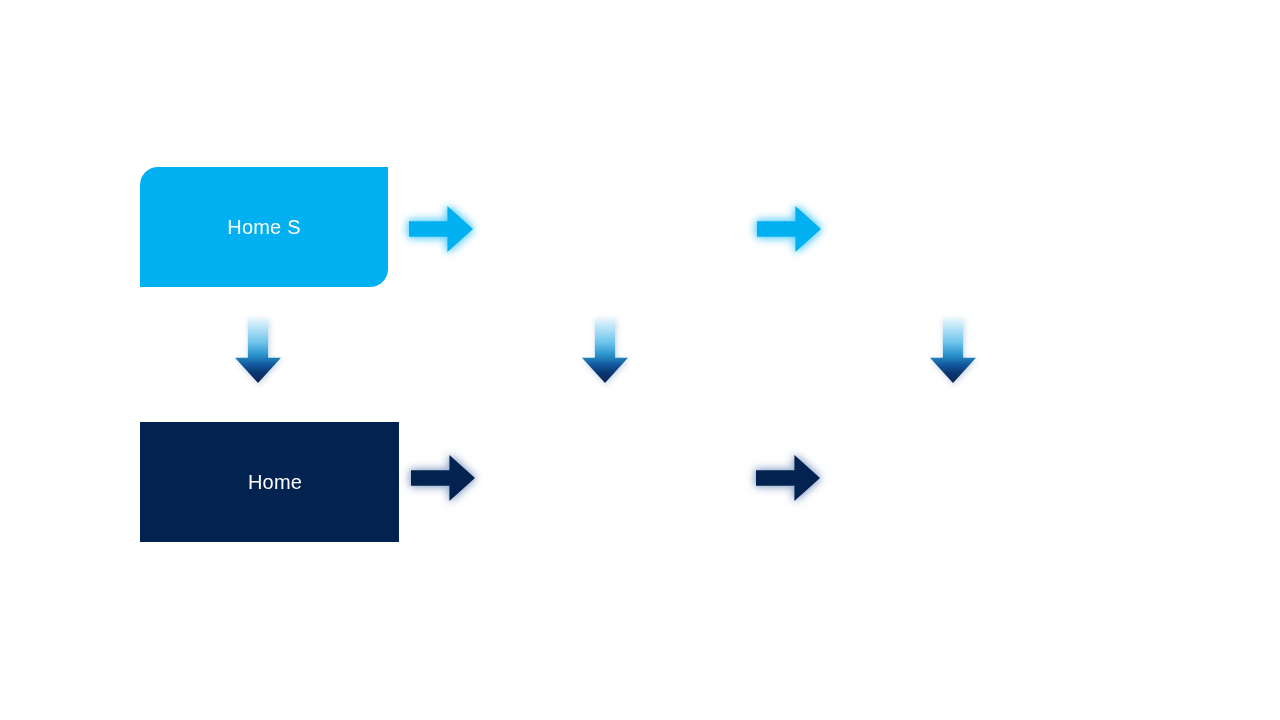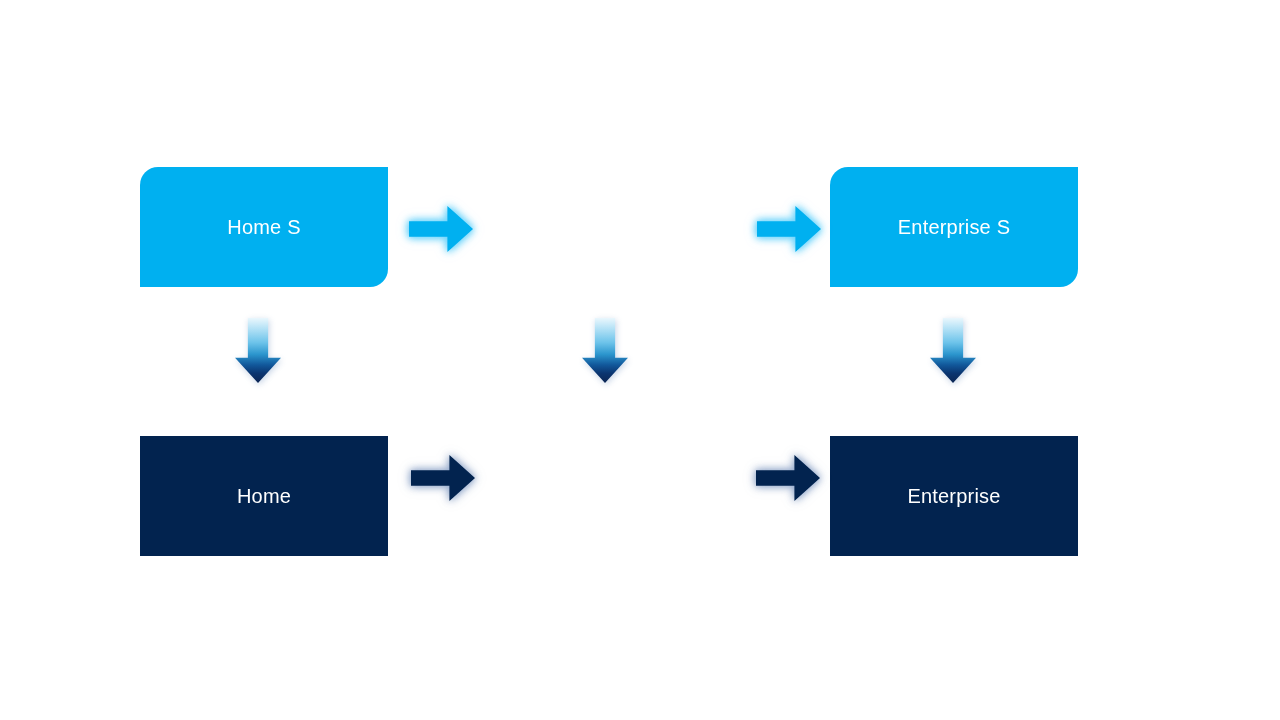--- a/index.html
+++ b/index.html
@@ -28,23 +28,23 @@
   .tbox{
     position:absolute;
     top:167px;height:120px;width:248px;
     background:var(--light-blue);
     border-radius:18px 0 18px 0;
     display:flex;align-items:center;justify-content:center;
   }
   
   .bbox{
     position:absolute;
-    top:436px;height:120px;width:248px;
+    top:422px;height:120px;width:248px;
     background:var(--dark-navy);
-    display:flex;align-items:center;justify-content:center;
+    display:flex;align-items:center;justify-content:center;padding-left:11px;
   }
   
   .rarrow{
     position:absolute;
     width:64px;height:46px;
   }
   .rarrow .fill{
     width:100%;height:100%;
     clip-path:polygon(0 33%,60% 33%,60% 0,100% 50%,60% 100%,60% 67%,0 67%);
   }
@@ -76,23 +76,20 @@
   }
 </style>
 </head>
 <body>
 
 <div class="canvas">
 
   <div class="tbox" style="left:140px">
     <span class="shape-label">Home S</span>
   </div>
-  <div class="tbox" style="left:830px">
-    <span class="shape-label">Enterprise S</span>
-  </div>
 
   <div class="rarrow light" style="left:409px;top:206px">
       <div class="fill"></div>
     </div>
   <div class="rarrow light" style="left:757px;top:206px">
       <div class="fill"></div>
     </div>
 
   <div class="darrow" style="left:235px">
       <div class="fill"></div>
@@ -100,23 +97,20 @@
   <div class="darrow" style="left:582px">
       <div class="fill"></div>
     </div>
   <div class="darrow" style="left:930px">
       <div class="fill"></div>
     </div>
 
   <div class="bbox" style="left:140px">
     <span class="shape-label">Home</span>
   </div>
-  <div class="bbox" style="left:830px">
-    <span class="shape-label">Enterprise</span>
-  </div>
 
   <div class="rarrow dark" style="left:411px;top:455px">
       <div class="fill"></div>
     </div>
   <div class="rarrow dark" style="left:756px;top:455px">
       <div class="fill"></div>
     </div>
 
 </div>
 

